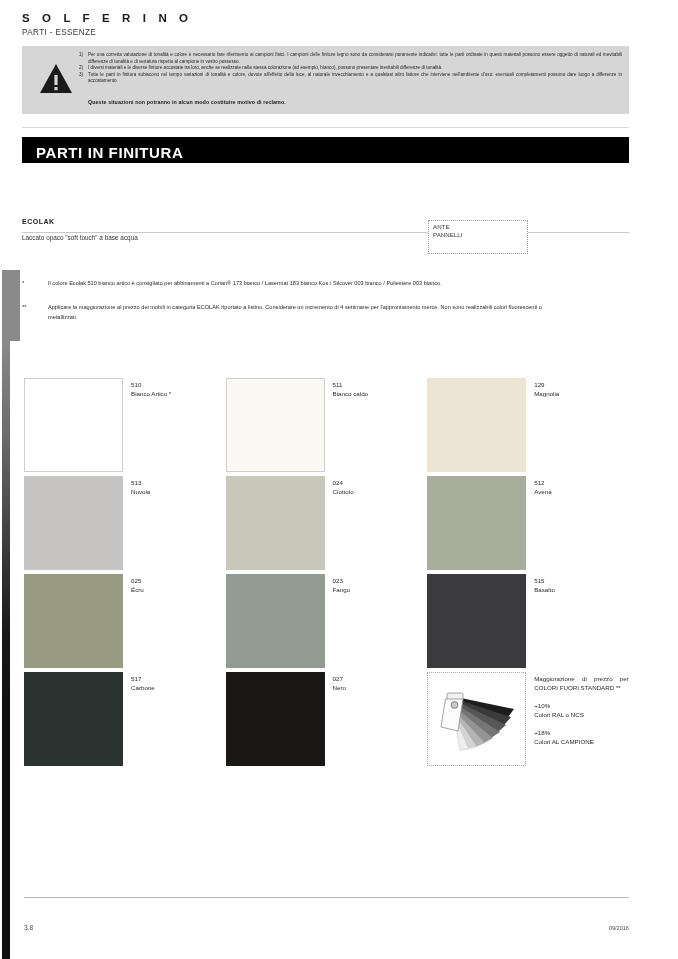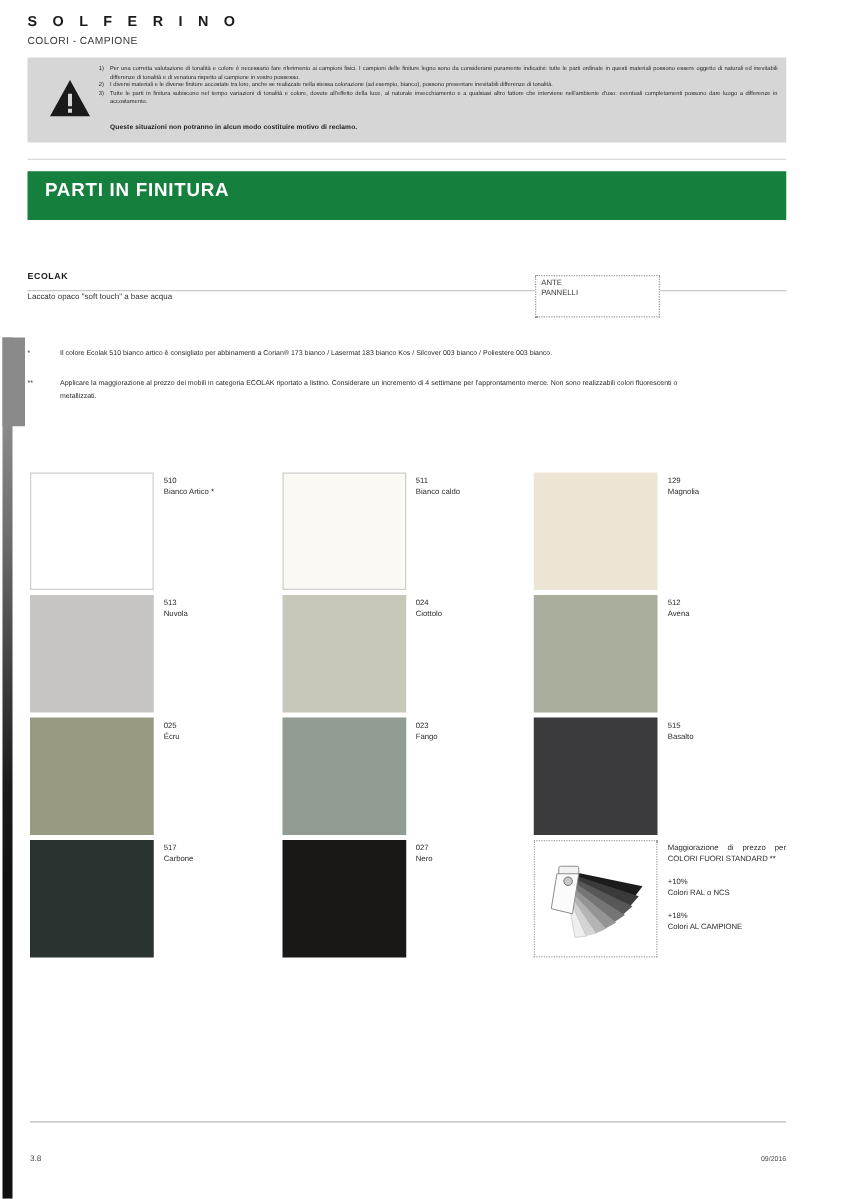--- a/index.html
+++ b/index.html
@@ -111,22 +111,22 @@
     height: 1px;
     background: #d9d9d9;
   }
 
   
   #section-banner {
     position: absolute;
     left: 22px;
     top: 137px;
     width: 607px;
-    height: 39px;
-    background: #15803d;
+    height: 26px;
+    background: #000000;
   }
   #section-banner-label {
     position: absolute;
     left: 14px;
     top: 7px;
     font-size: 15px;
     font-weight: bold;
     letter-spacing: 0.6px;
     color: #ffffff;
     font-stretch: condensed;
@@ -289,21 +289,21 @@
   }
 </style>
 </head>
 <body>
 
 <div id="left-tab-block"></div>
 <div id="left-tab-strip"></div>
 
 <div id="brand-header">
   <div id="brand-title">S O L F E R I N O</div>
-  <div id="brand-subtitle">COLORI - CAMPIONE</div>
+  <div id="brand-subtitle">PARTI - ESSENZE</div>
 </div>
 
 <div id="notice-box">
   <svg id="warning-icon" viewBox="0 0 34 32">
     <path d="M17 1 L33 30 L1 30 Z" fill="#1a1a1a"></path>
     <rect x="15.4" y="12" width="3.2" height="10" fill="#d6d6d6"></rect>
     <rect x="15.4" y="24" width="3.2" height="3.2" fill="#d6d6d6"></rect>
   </svg>
   <div id="notice-list">
     <div class="notice-item">

